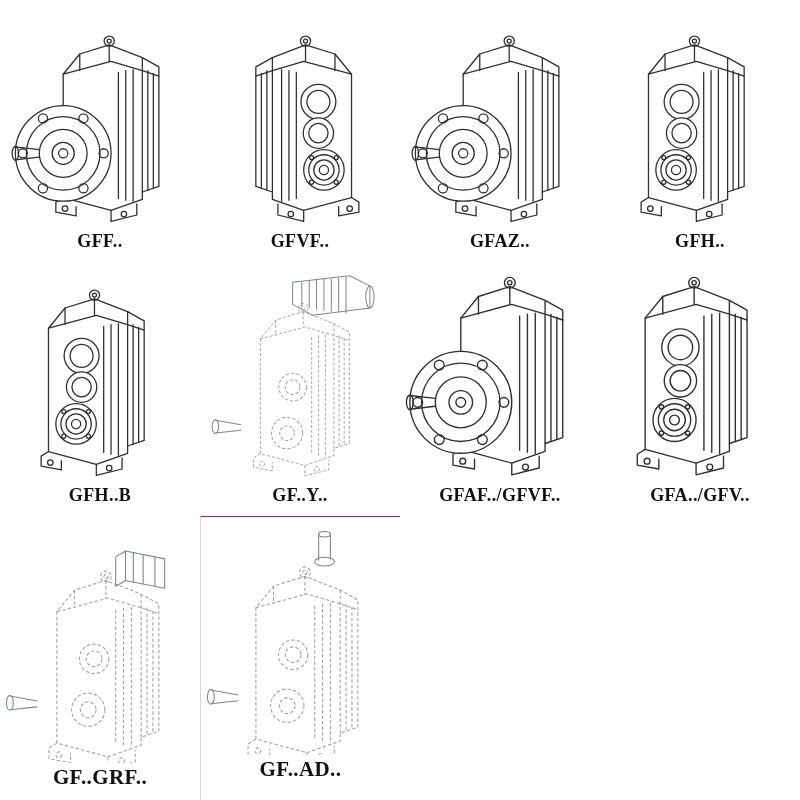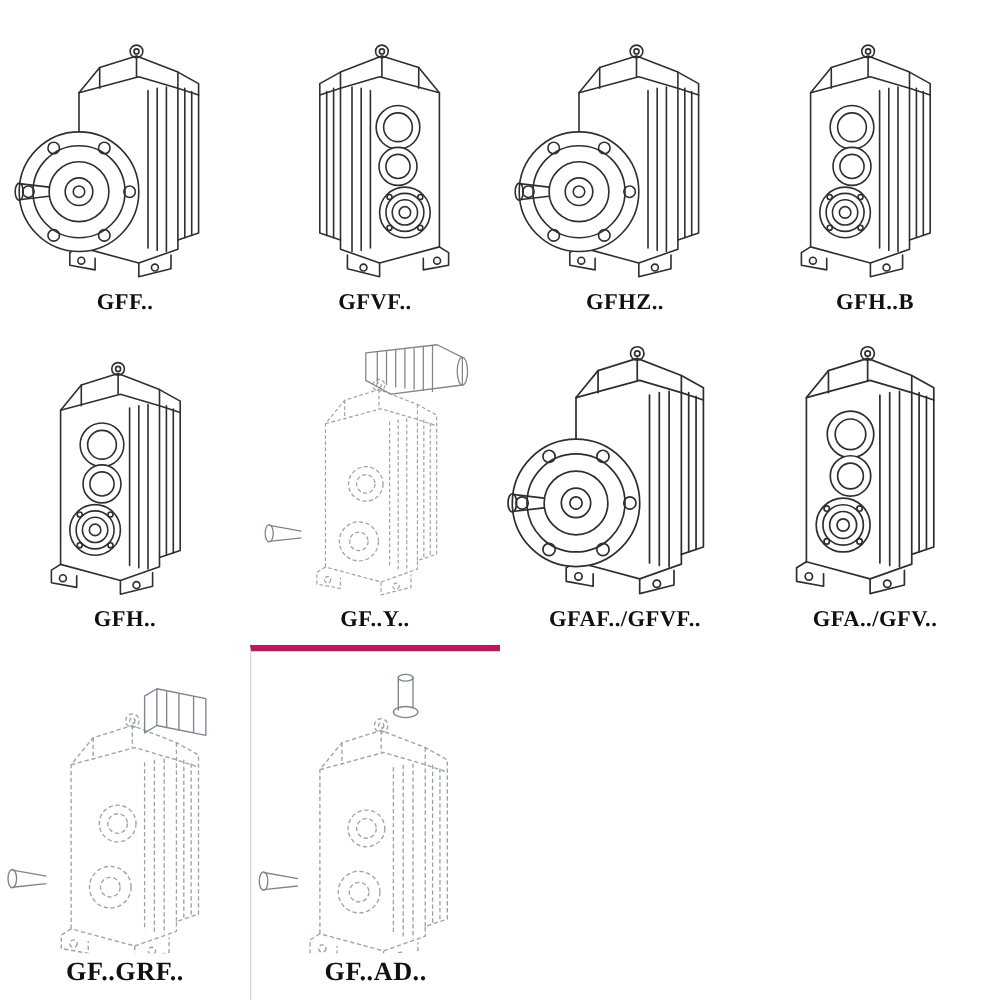--- a/index.html
+++ b/index.html
@@ -13,21 +13,21 @@
     display:grid;
     grid-template-columns:repeat(4, 200px);
     grid-template-rows:262px 254px 284px;
   }
   .cell {
     display:flex; flex-direction:column;
     align-items:center; justify-content:flex-end;
     padding:4px 2px 10px 2px;
     background:#ffffff;
   }
-  .cell.boxed { border-left:1px solid #d6d6d6; border-top:5px solid #be185d; }
+  .cell.boxed { border-left:1px solid #d6d6d6; border-top:1px solid #be185d;justify-content:center; }
   .drawing { width:184px; height:212px; flex:0 0 auto; }
   .r3 .drawing { width:196px; height:226px; }
   .flip { transform:scaleX(-1); }
   .label {
     font-weight:bold; font-size:18px; letter-spacing:0.4px;
     color:#101010; white-space:nowrap; margin-top:2px;
   }
   .lg .label { font-size:21px; }
 </style>
 </head>
@@ -174,37 +174,37 @@
     <svg class="drawing flip" viewBox="0 0 200 230">
       <use width="200" height="230" href="#sym-bores"></use>
     </svg>
     <figcaption class="label">GFVF..</figcaption>
   </figure>
 
   <figure class="cell">
     <svg class="drawing" viewBox="0 0 200 230">
       <use width="200" height="230" href="#sym-flange"></use>
     </svg>
-    <figcaption class="label">GFHZ..</figcaption>
+    <figcaption class="label">GFAZ..</figcaption>
+  </figure>
+
+  <figure class="cell">
+    <svg class="drawing" viewBox="0 0 200 230">
+      <use width="200" height="230" href="#sym-bores"></use>
+    </svg>
+    <figcaption class="label">GFH..</figcaption>
   </figure>
 
   <figure class="cell">
     <svg class="drawing" viewBox="0 0 200 230">
       <use width="200" height="230" href="#sym-bores"></use>
     </svg>
     <figcaption class="label">GFH..B</figcaption>
   </figure>
 
-  <figure class="cell">
-    <svg class="drawing" viewBox="0 0 200 230">
-      <use width="200" height="230" href="#sym-bores"></use>
-    </svg>
-    <figcaption class="label">GFH..</figcaption>
-  </figure>
-
 
   <figure class="cell">
     <svg class="drawing" viewBox="0 0 200 230">
       <use width="200" height="230" href="#sym-ghost-motor"></use>
     </svg>
     <figcaption class="label">GF..Y..</figcaption>
   </figure>
 
   <figure class="cell r3">
     <svg class="drawing" viewBox="0 0 200 230">

